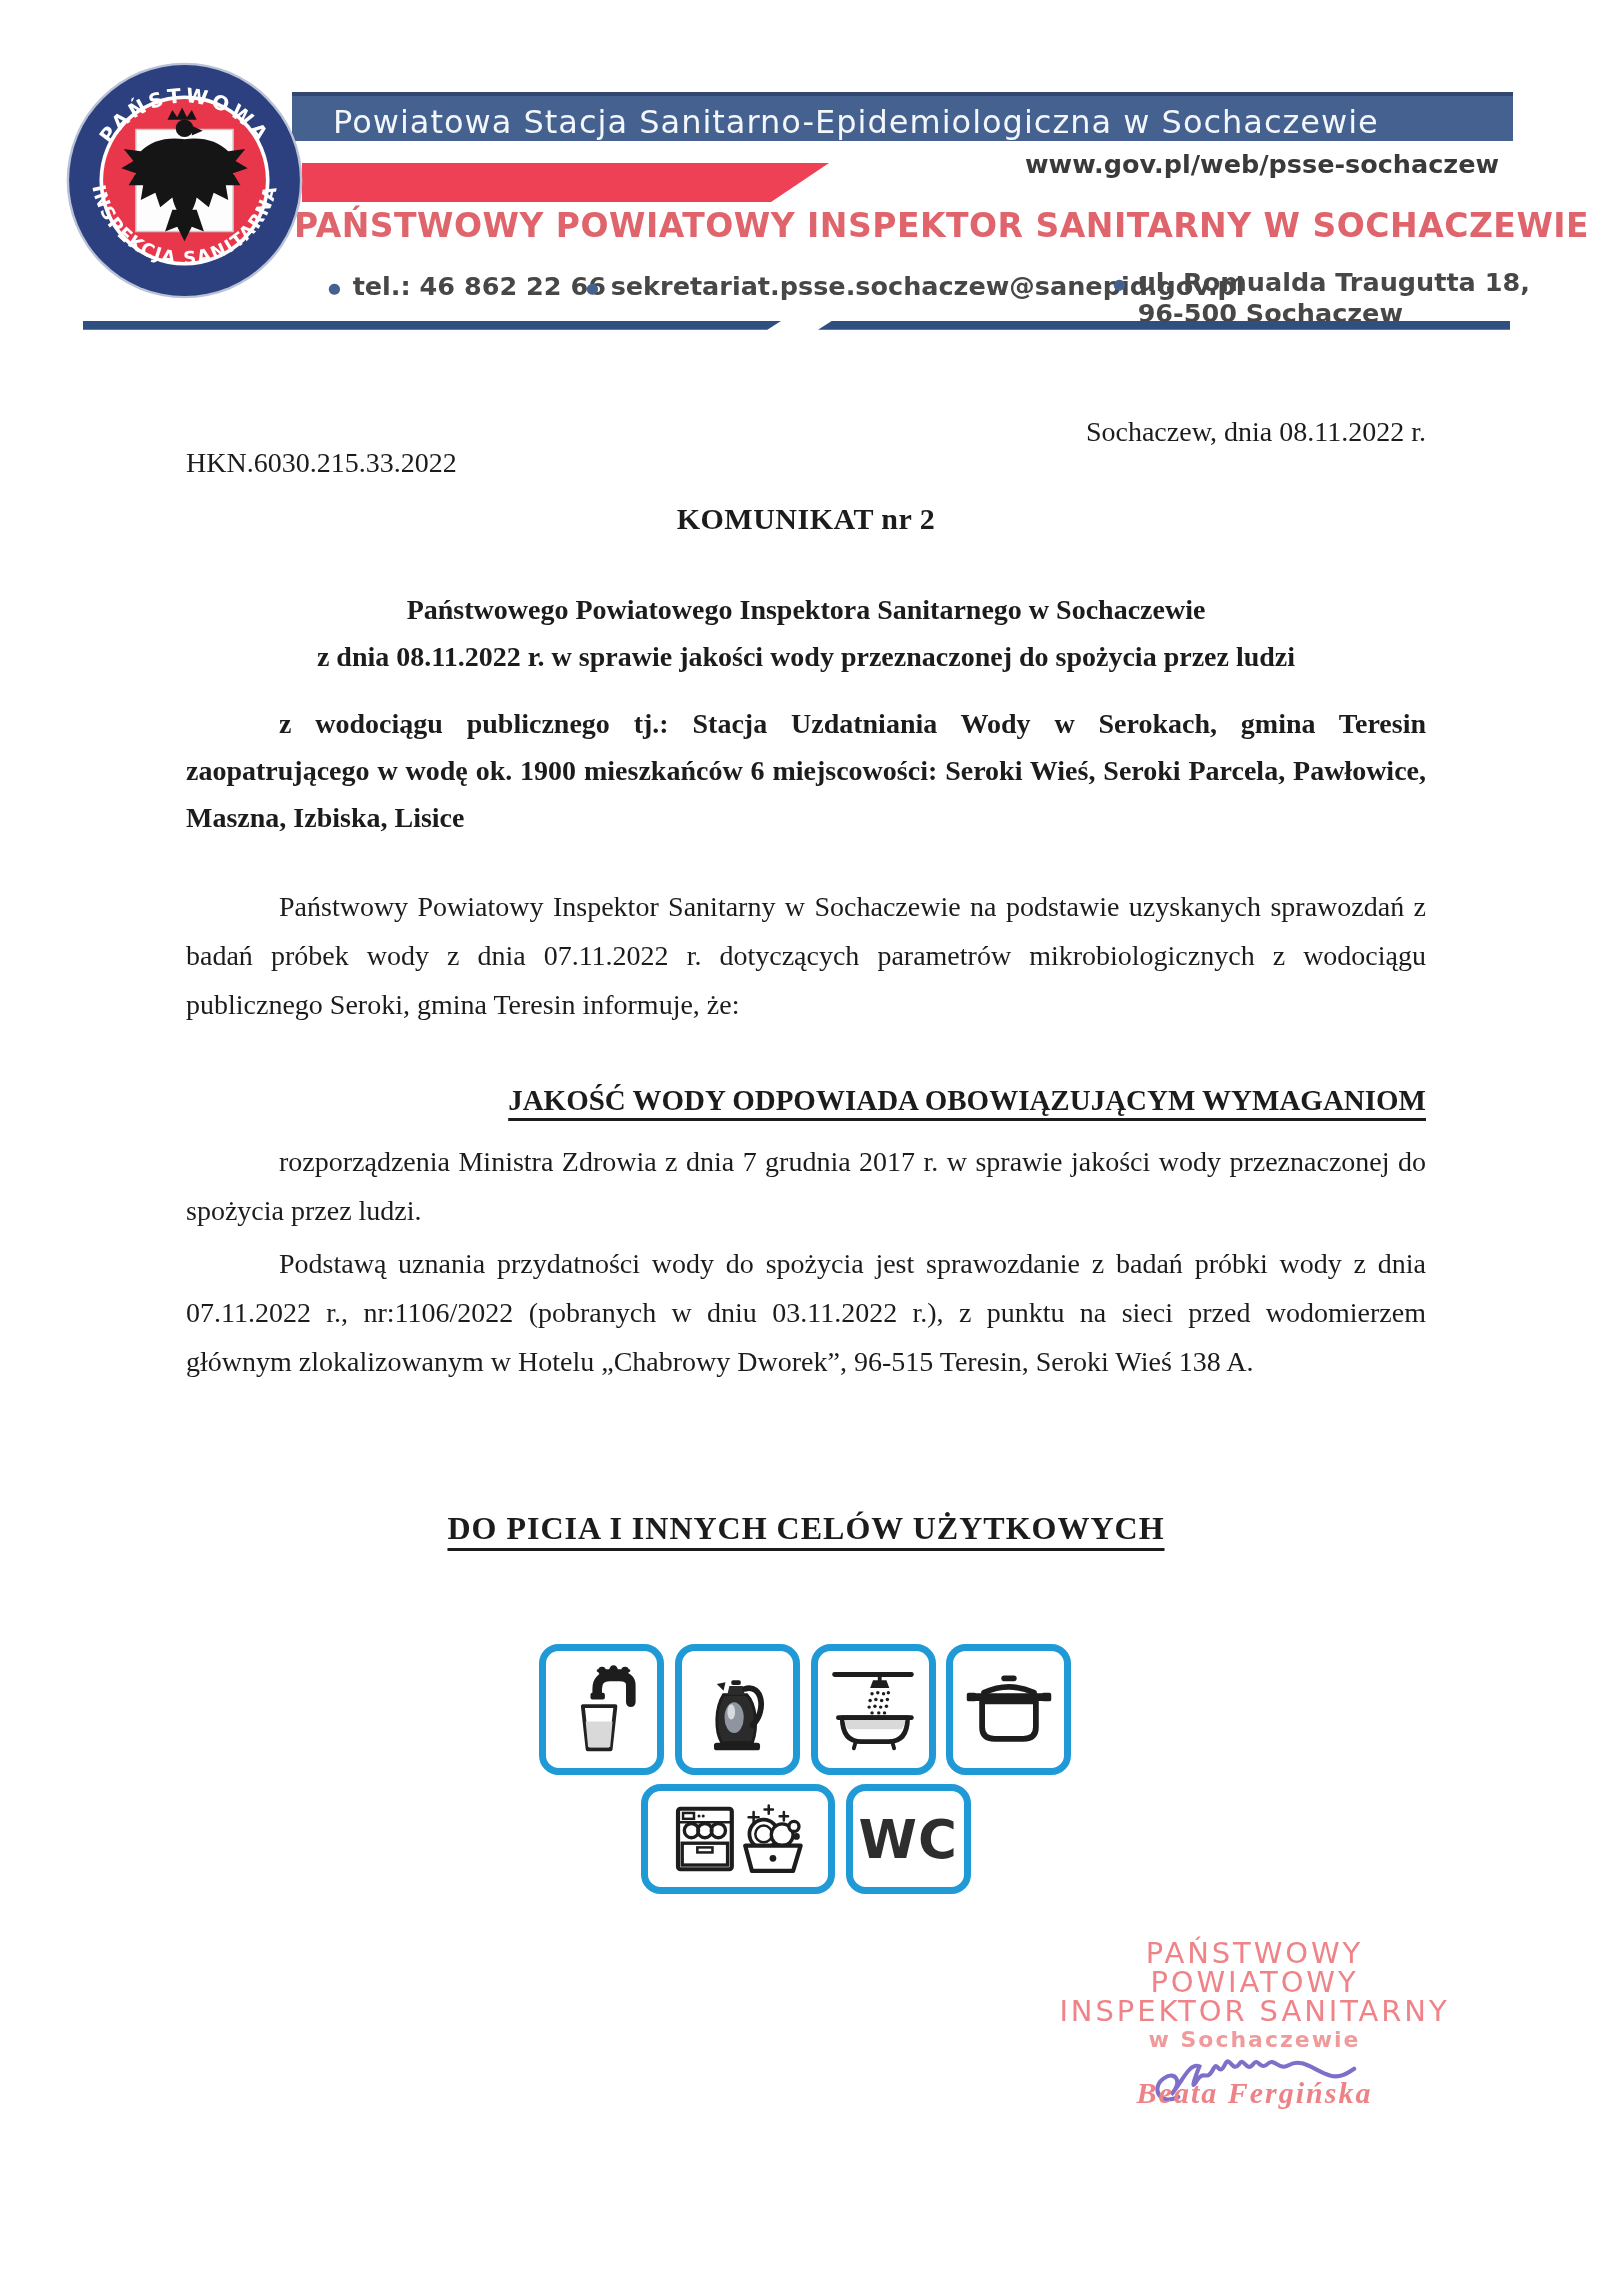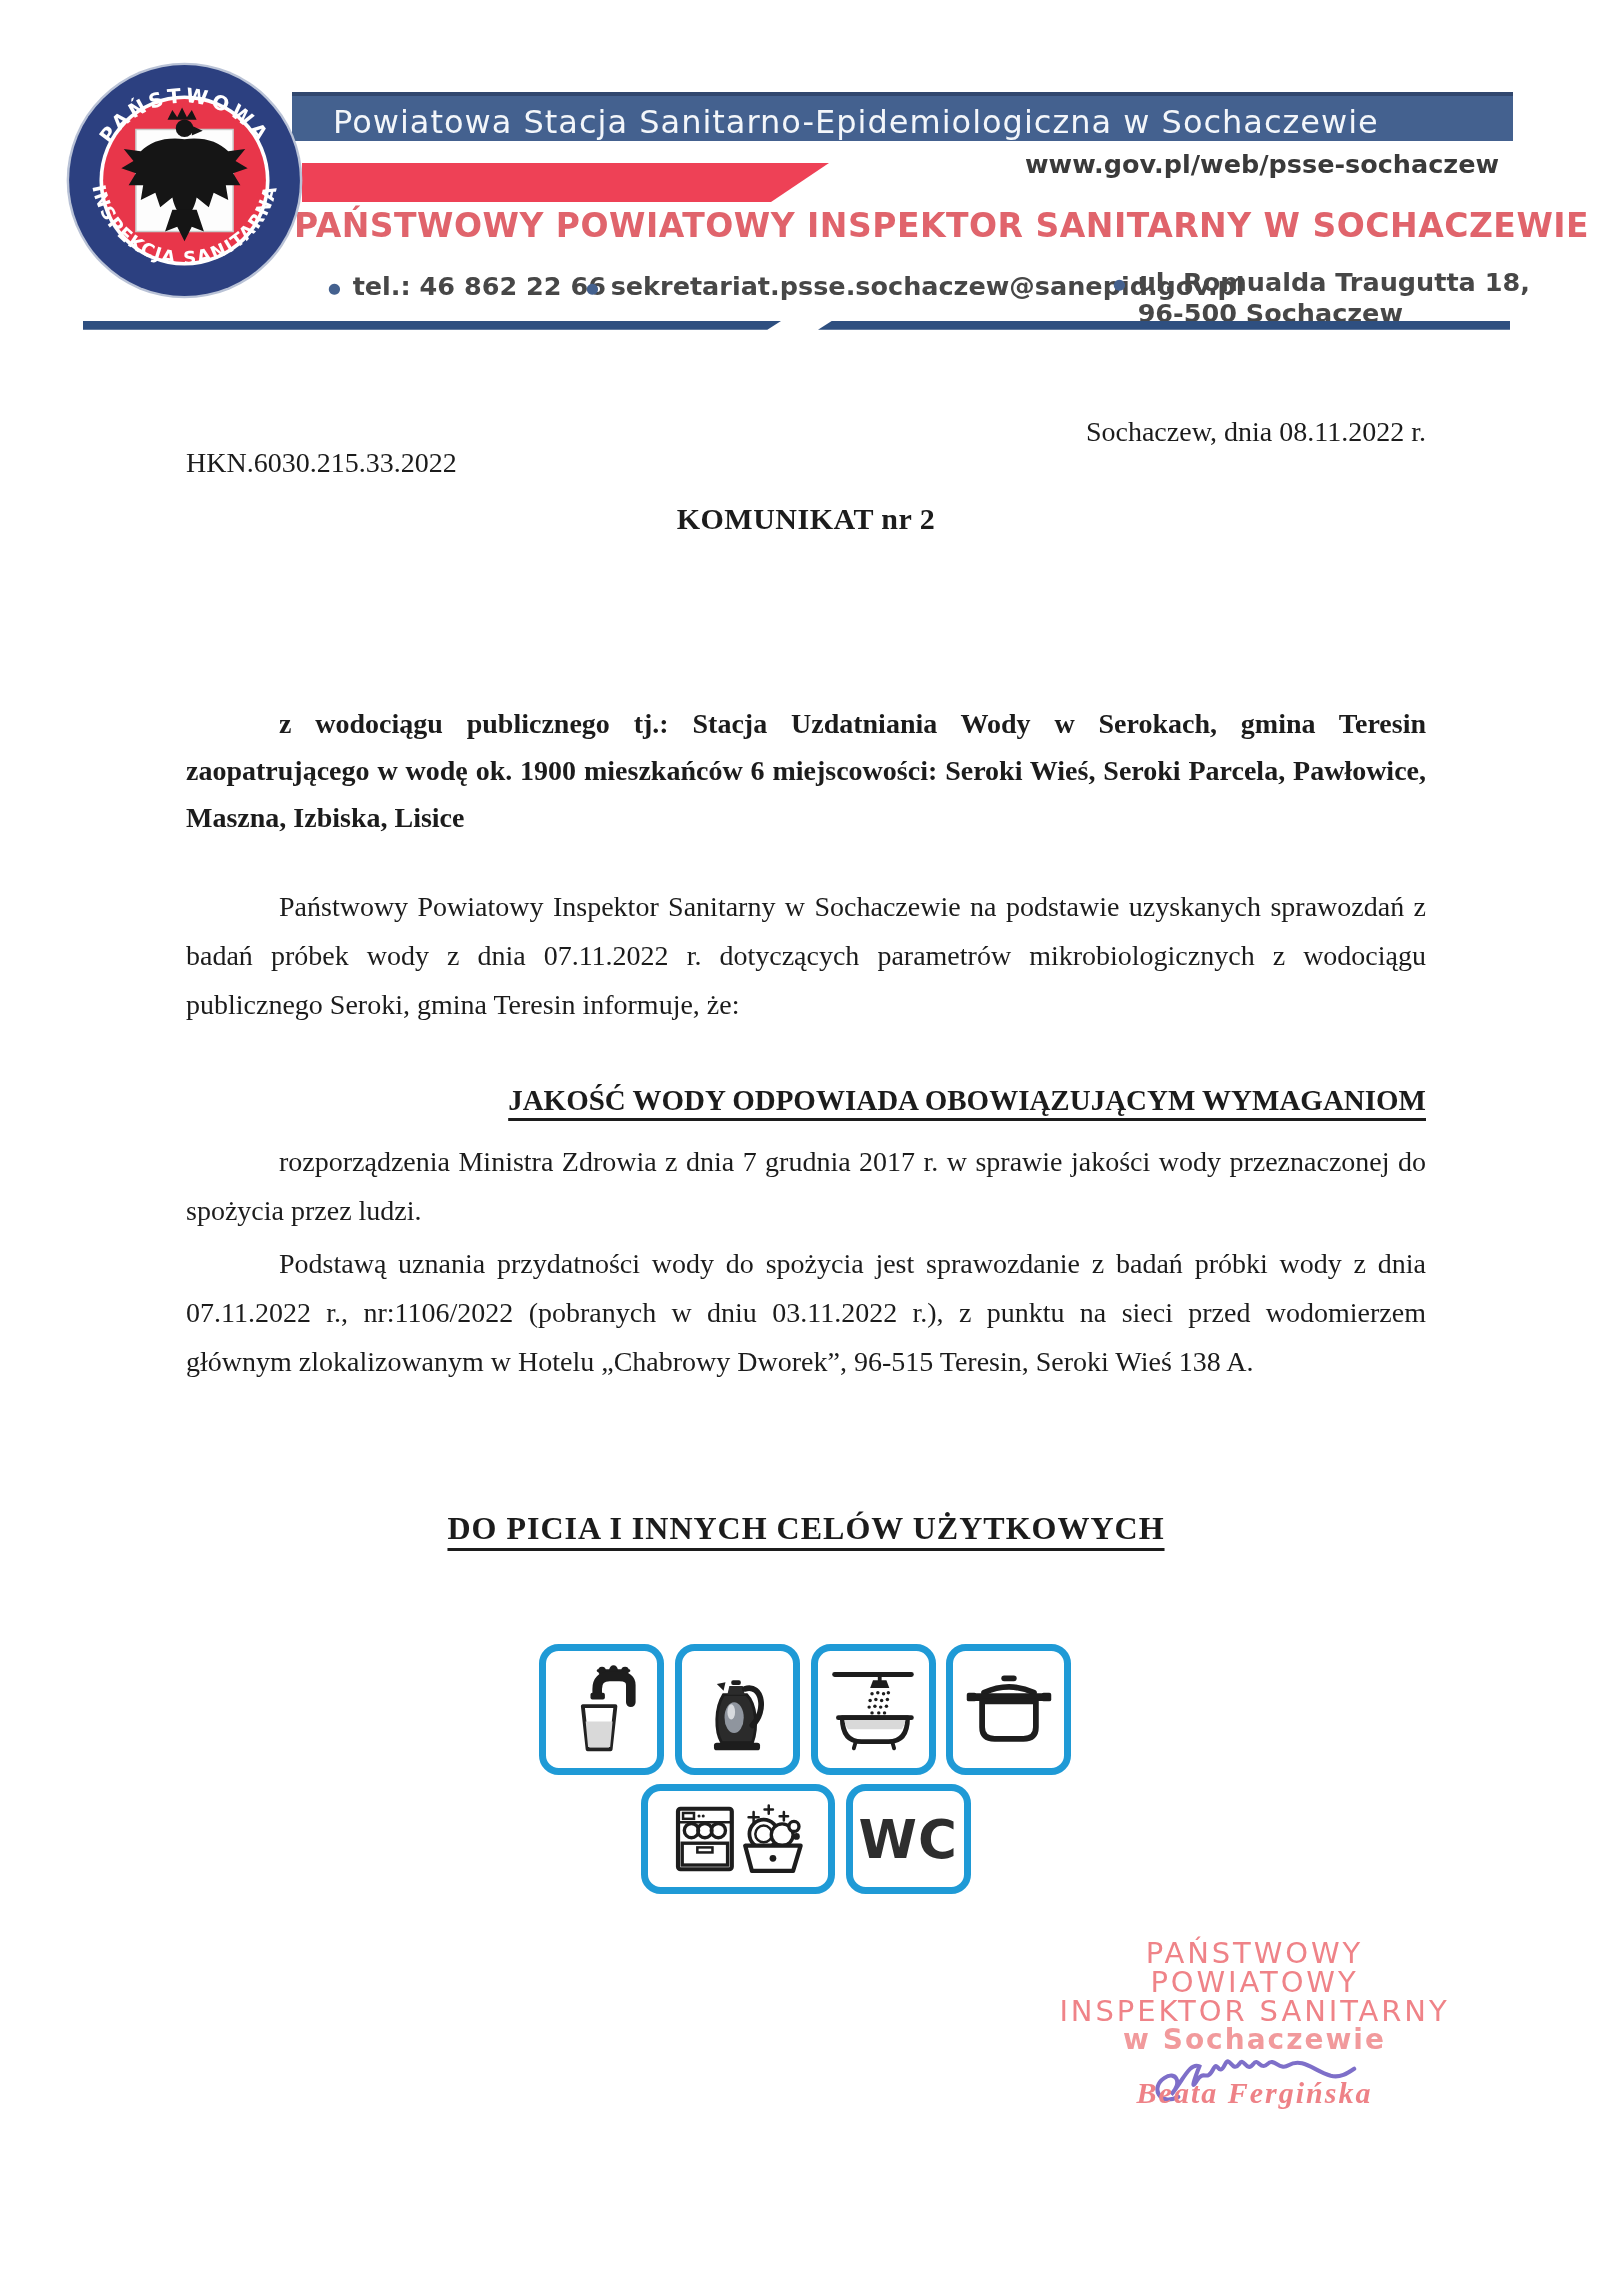--- a/index.html
+++ b/index.html
@@ -71,21 +71,21 @@
   }
   .tile.sq1{width:125px;height:131px;}
   .tile.wide{width:194px;height:110px;}
   .tile.sq2{width:125px;height:110px;}
   .wc-label{font-family:"DejaVu Sans",sans-serif;font-weight:700;font-size:53px;
     color:#2e2e2e;letter-spacing:1px;}
   
   .stamp{position:absolute;left:1039px;top:1939px;width:431px;text-align:center;
     font-family:"DejaVu Sans",sans-serif;}
   .stamp-l1,.stamp-l2{font-size:29px;font-weight:400;color:#ef8388;letter-spacing:2.9px;line-height:29px;}
-  .stamp-l3{font-size:28px;font-weight:600;color:#f19a9c;letter-spacing:2px;line-height:27.4px;}
+  .stamp-l3{font-size:22px;font-weight:600;color:#f19a9c;letter-spacing:2px;line-height:27.4px;}
   .signature-svg{display:block;margin:-3.9px auto -35px auto;}
   .stamp-name{font-family:"Liberation Serif",serif;font-style:italic;font-weight:700;
     font-size:30px;color:#ee8287;letter-spacing:2px;}
   svg .ink{stroke:#1d1d1d;fill:none;stroke-linecap:round;stroke-linejoin:round;}
 </style>
 </head>
 <body>
 
 <div class="page">
 
@@ -140,20 +140,24 @@
     </span>
   </div>
 
   <div class="divider-left"></div>
   <div class="divider-right"></div>
 
   <div class="col place-date">Sochaczew, dnia 08.11.2022 r.</div>
   <div class="col reference">HKN.6030.215.33.2022</div>
   <div class="col doc-title">KOMUNIKAT nr 2</div>
 
+  <div class="col subtitle">
+    <div>Państwowego Powiatowego Inspektora Sanitarnego w Sochaczewie</div>
+    <div>z dnia 08.11.2022 r. w sprawie jakości wody przeznaczonej do spożycia przez ludzi</div>
+  </div>
 
   <div class="col supply">z wodociągu publicznego tj.: Stacja Uzdatniania Wody w Serokach, gmina Teresin zaopatrującego w wodę ok. 1900 mieszkańców 6 miejscowości: Seroki Wieś, Seroki Parcela, Pawłowice, Maszna, Izbiska, Lisice</div>
 
   <div class="col p-basis">Państwowy Powiatowy Inspektor Sanitarny w Sochaczewie na podstawie uzyskanych sprawozdań z badań próbek wody z dnia 07.11.2022 r. dotyczących parametrów mikrobiologicznych z wodociągu publicznego Seroki, gmina Teresin informuje, że:</div>
 
   <div class="col verdict">JAKOŚĆ WODY ODPOWIADA OBOWIĄZUJĄCYM WYMAGANIOM</div>
 
   <div class="col p-regulation">rozporządzenia Ministra Zdrowia z dnia 7 grudnia 2017 r. w sprawie jakości wody przeznaczonej do spożycia przez ludzi.</div>
 
   <div class="col p-sampling">Podstawą uznania przydatności wody do spożycia jest sprawozdanie z badań próbki wody z dnia 07.11.2022 r., nr:1106/2022 (pobranych w dniu 03.11.2022 r.), z punktu na sieci przed wodomierzem głównym zlokalizowanym w Hotelu „Chabrowy Dworek”, 96-515 Teresin, Seroki Wieś 138 A.</div>

